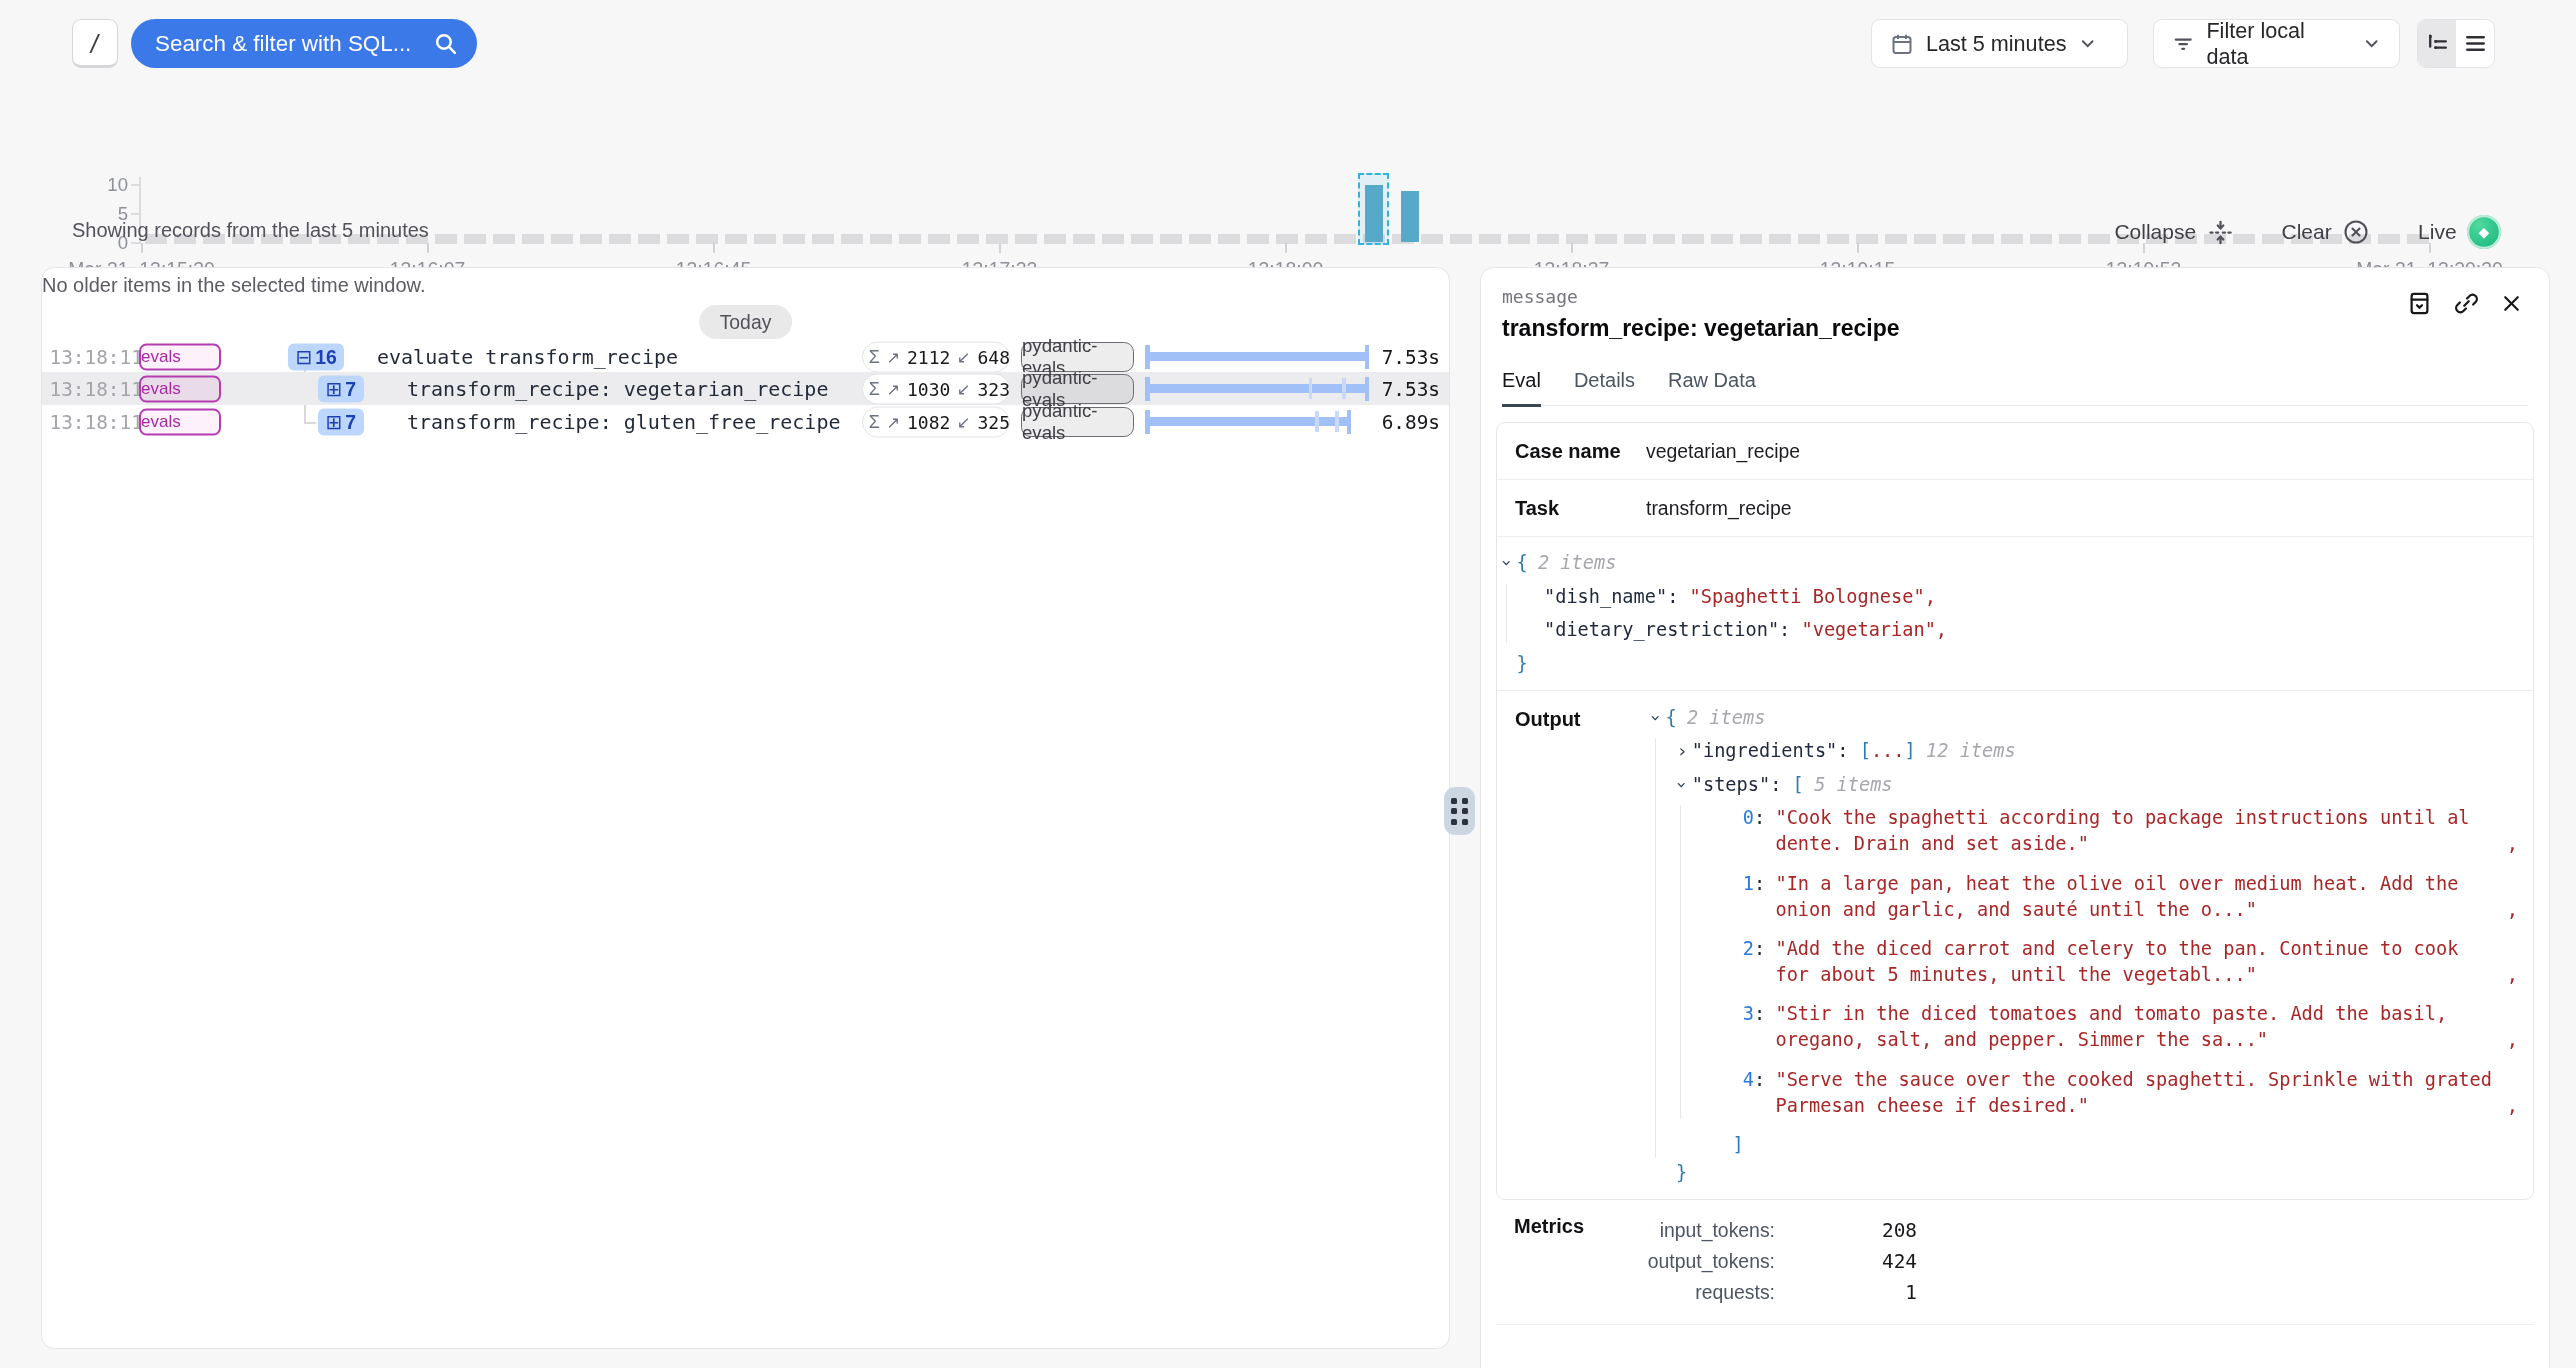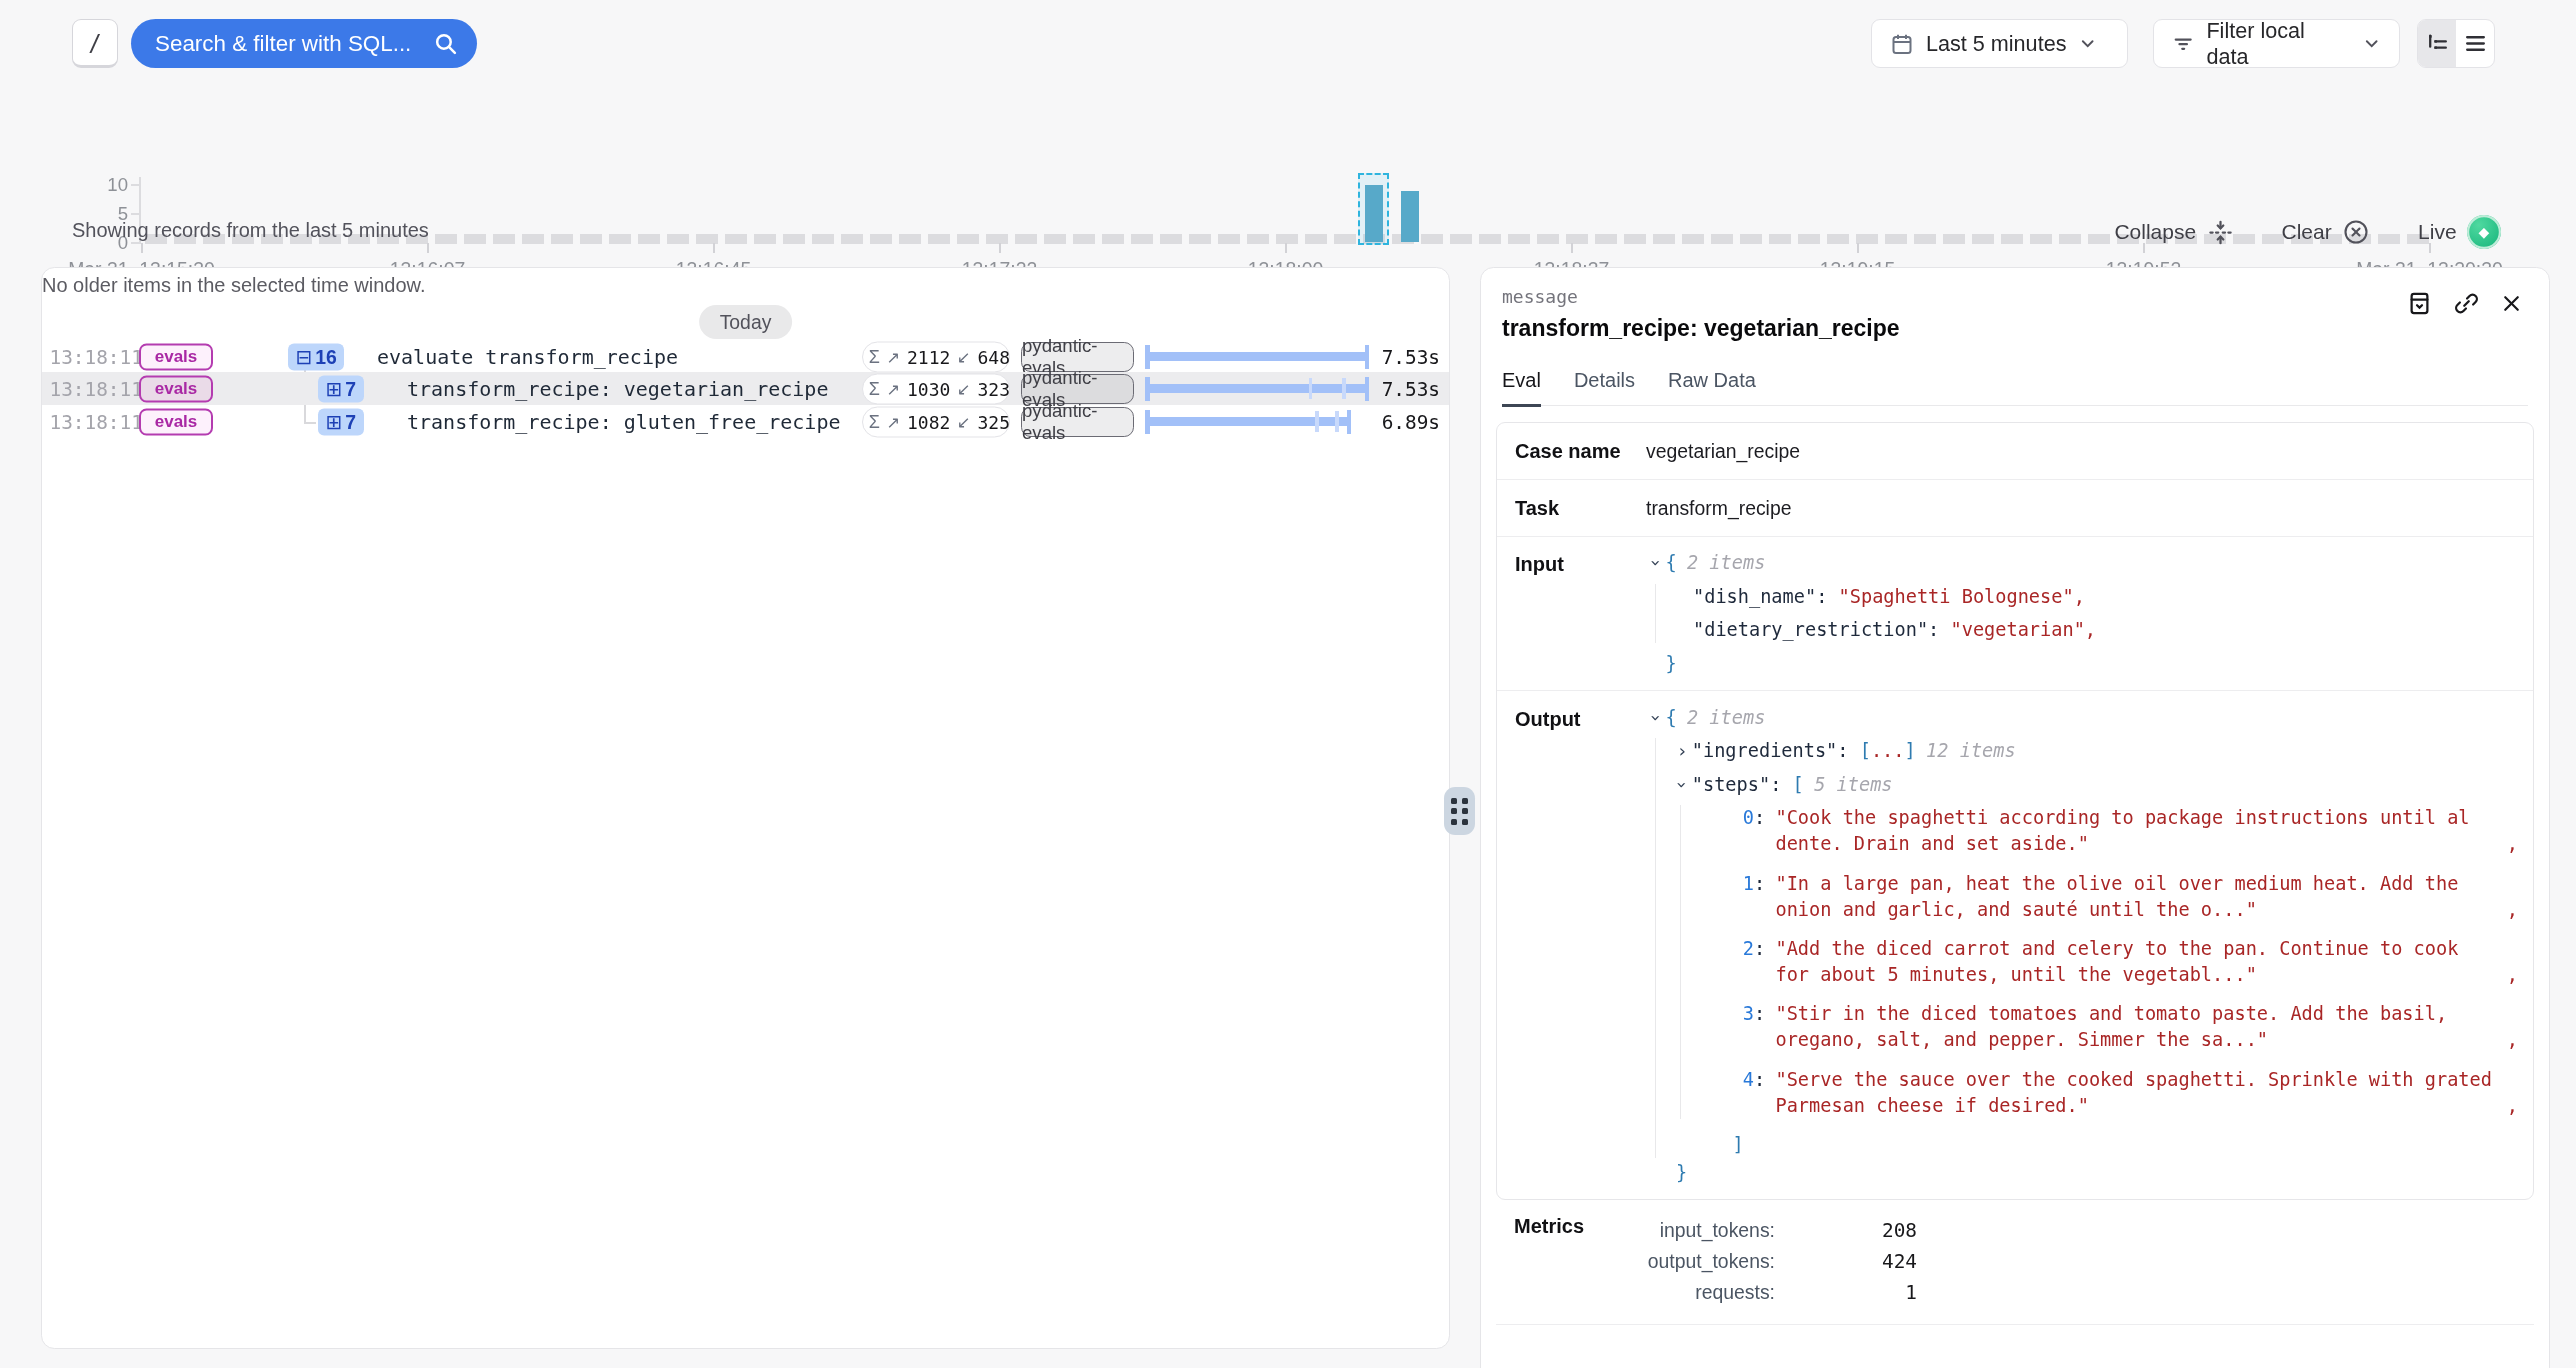--- a/index.html
+++ b/index.html
@@ -57,22 +57,22 @@
   .detail-card{ left:1480px; top:267px; width:1070px; height:1133px; overflow:hidden; padding:18px 0 0 0;}
 
   .empty-note{ position:absolute; left:0; right:0; top:6px; font-size:20px; color:#5b5b62;}
   .today-pill{ position:absolute; left:50%; transform:translateX(-50%); top:37px; height:34px;
     background:#e9e9ea; color:#52525b; border-radius:17px; font-size:19.4px; display:flex; align-items:center; padding:0 21px;}
 
   .trow{ position:absolute; left:0; right:0; height:33px; cursor:pointer;}
   .trow.sel{ background:#ececee; }
   .trow > *{ position:absolute; top:50%; transform:translateY(-50%);}
   .t-time{ left:7.5px; font-family:"DejaVu Sans Mono",monospace; font-size:19.4px; color:#a4a4ab;}
-  .t-pill{ left:97px; width:74px; height:27px; border:2.2px solid #b43cb0; border-radius:7.5px;
-    background:#fdf1fc; color:#a928a4; font-size:17px; display:flex; align-items:center; justify-content:center;font-weight:bold;}
+  .t-pill{ left:97px; width:82px; height:27px; border:2.2px solid #b43cb0; border-radius:7.5px;
+    background:#fdf1fc; color:#a928a4; font-size:17px; display:flex; align-items:center; justify-content:flex-start;}
   .trow.sel .t-pill{ background:#eadbe8;}
   .t-badge{ height:27px; background:#bdd6fb; border-radius:6px; color:#1d40b5; display:flex; align-items:center;
     padding:0 7.5px; gap:3px;}
   .t-badge .bico{ font-family:"DejaVu Sans",sans-serif; font-size:20px; line-height:1;}
   .t-badge .bnum{ font-size:19.4px; font-weight:bold;}
   .t-msg{ font-family:"DejaVu Sans Mono",monospace; font-size:20px; color:#1f2937; white-space:nowrap;}
   .t-chip{ left:820px; width:148px; height:31px; border:1.5px solid #e3e3e7; border-radius:15.7px; background:#fff;
     display:flex; align-items:center; justify-content:center; gap:6.7px; color:#6b7280;}
   .t-chip .num{ font-family:"DejaVu Sans Mono",monospace; font-size:18px; color:#18181b;}
   .t-chip .sig{ font-size:18px;}
@@ -406,21 +406,20 @@
     <div class="dp-row">
       <span class="dp-label">Case name</span>
       <span class="dp-value">vegetarian_recipe</span>
     </div>
     <div class="dp-row">
       <span class="dp-label">Task</span>
       <span class="dp-value">transform_recipe</span>
     </div>
 
     <div class="dp-row">
-      <span class="dp-label">Input</span>
       <div class="dp-json">
         <div>
           <span class="chev open">›</span><span class="jbrace">{</span><span class="jitems">2 items</span>
         </div>
         <div class="jchildren">
           <div class="jline"><span class="jkey">"dish_name"</span><span class="jcolon">:</span>&nbsp;<span class="jstr">"Spaghetti Bolognese"</span><span class="jstr">,</span></div>
           <div class="jline"><span class="jkey">"dietary_restriction"</span><span class="jcolon">:</span>&nbsp;<span class="jstr">"vegetarian"</span><span class="jstr">,</span></div>
         </div>
         <div class="jclose" style="padding-left:19.4px;"><span class="jbrace">}</span></div>
       </div>

